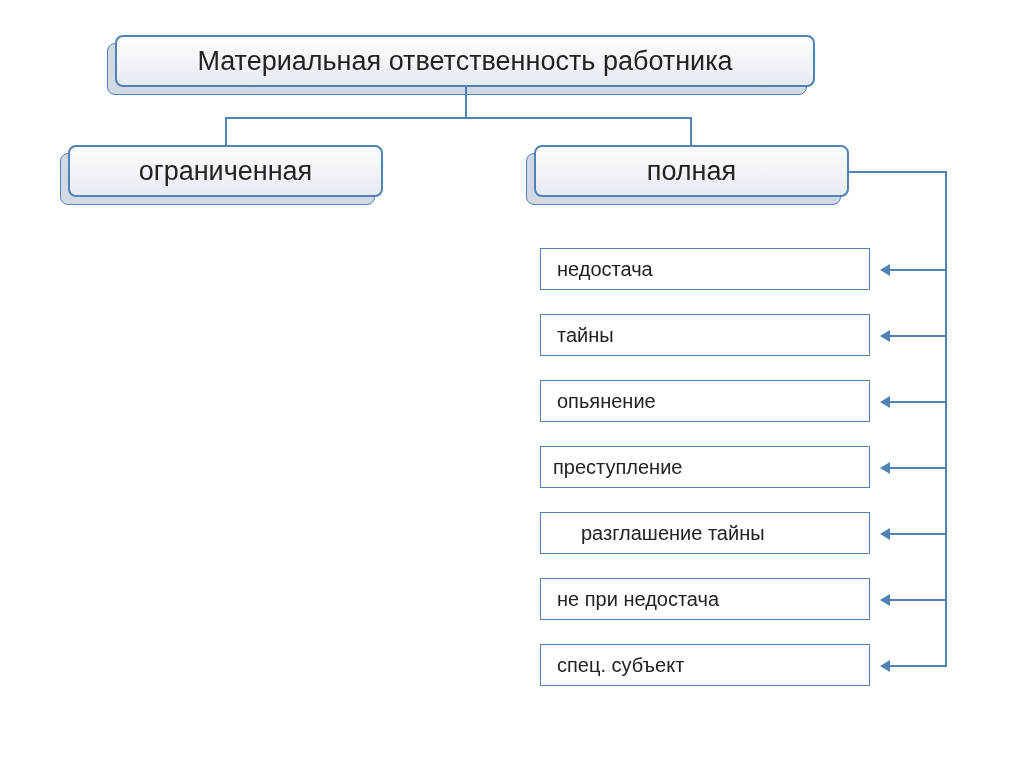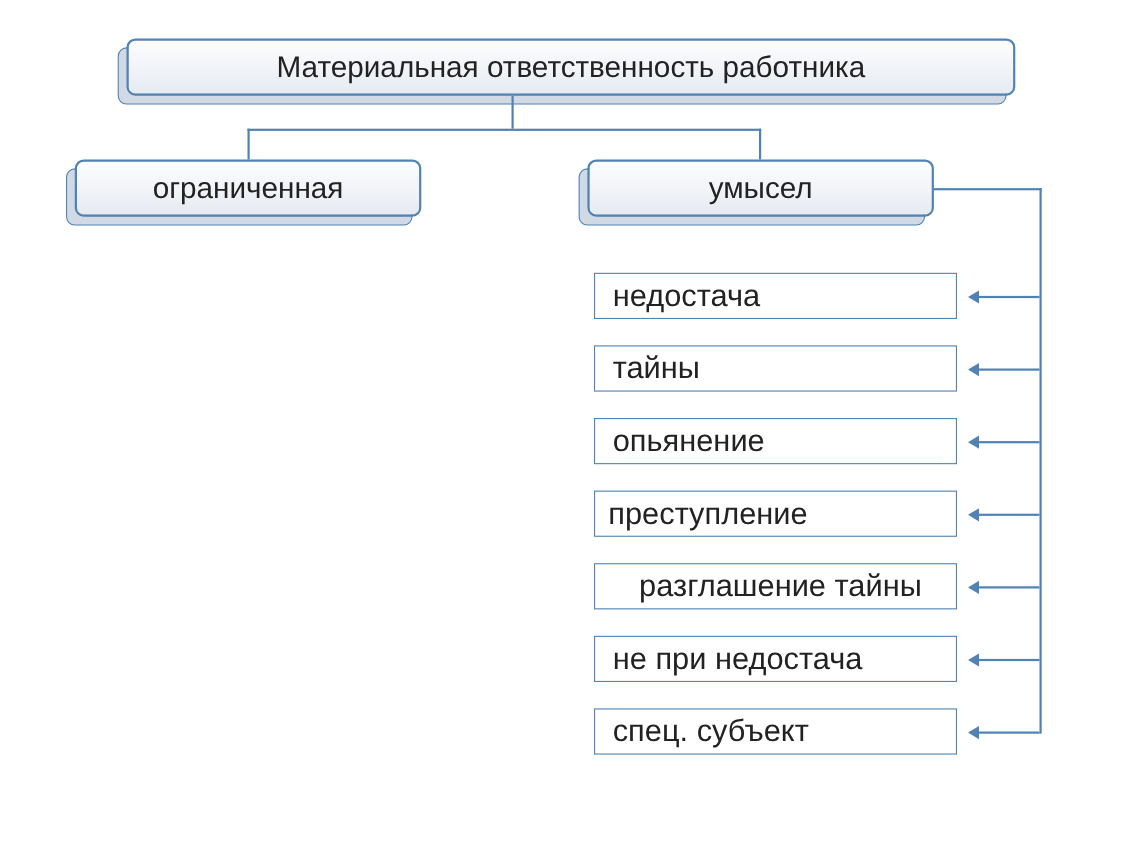--- a/index.html
+++ b/index.html
@@ -8,21 +8,21 @@
   width: 1024px;
   height: 767px;
   background: #fff;
   font-family: Arial, sans-serif;
   position: relative;
 }
 .root-box {
   position: absolute;
   left: 115px;
   top: 35px;
-  width: 808px;
+  width: 700px;
   height: 52px;
 }
 .branch-box {
   position: absolute;
   width: 315px;
   height: 52px;
 }
 .branch-left { left: 68px; top: 145px; }
 .branch-right { left: 534px; top: 145px; }
 .shadow {
@@ -57,21 +57,21 @@
   position: absolute;
   left: 540px;
   width: 330px;
   height: 42px;
   border: 1.5px solid #5082b3;
   background: #fff;
   box-sizing: border-box;
   display: flex;
   align-items: center;
   padding-left: 16px;
-  font-size: 28px;
+  font-size: 20px;
   color: #222;
 }
 
 .line {
   position: absolute;
   background: #5082b3;
 }
 
 .arrow-left {
   position: absolute;
@@ -95,21 +95,21 @@
 <div class="line" style="left:225px; top:117px; width:2px; height:28px;"></div>
 <div class="line" style="left:690px; top:117px; width:2px; height:28px;"></div>
 
 <div class="branch-box branch-left">
   <div class="shadow"></div>
   <div class="face">ограниченная</div>
 </div>
 
 <div class="branch-box branch-right">
   <div class="shadow"></div>
-  <div class="face">умысел</div>
+  <div class="face">полная</div>
 </div>
 
 <div class="line" id="bus-line" style="left: 945px; top: 171px; width: 2px; height: 496px;"></div>
 
 <div class="line" id="branch-to-bus" style="left: 849px; top: 171px; width: 98px; height: 2px;"></div>
 
 <div class="item-box" style="top: 248px;">
     <span>недостача</span>
   </div>
 <div class="line" style="left: 890px; top: 269px; width: 55px; height: 2px;"></div>

